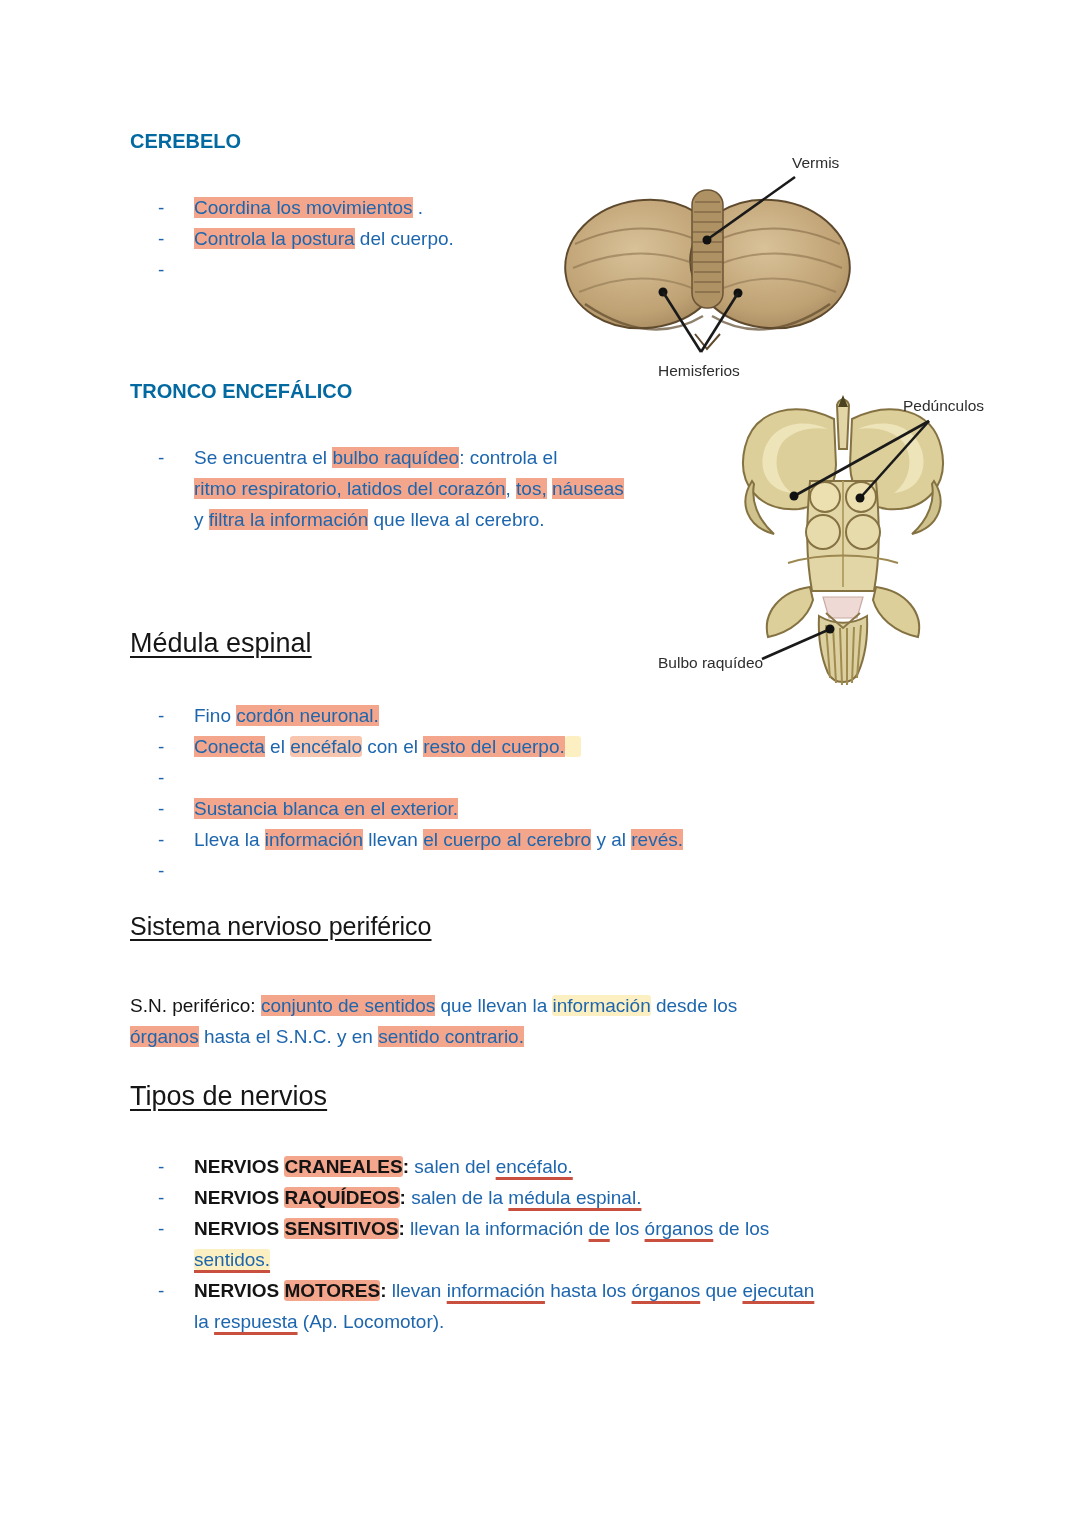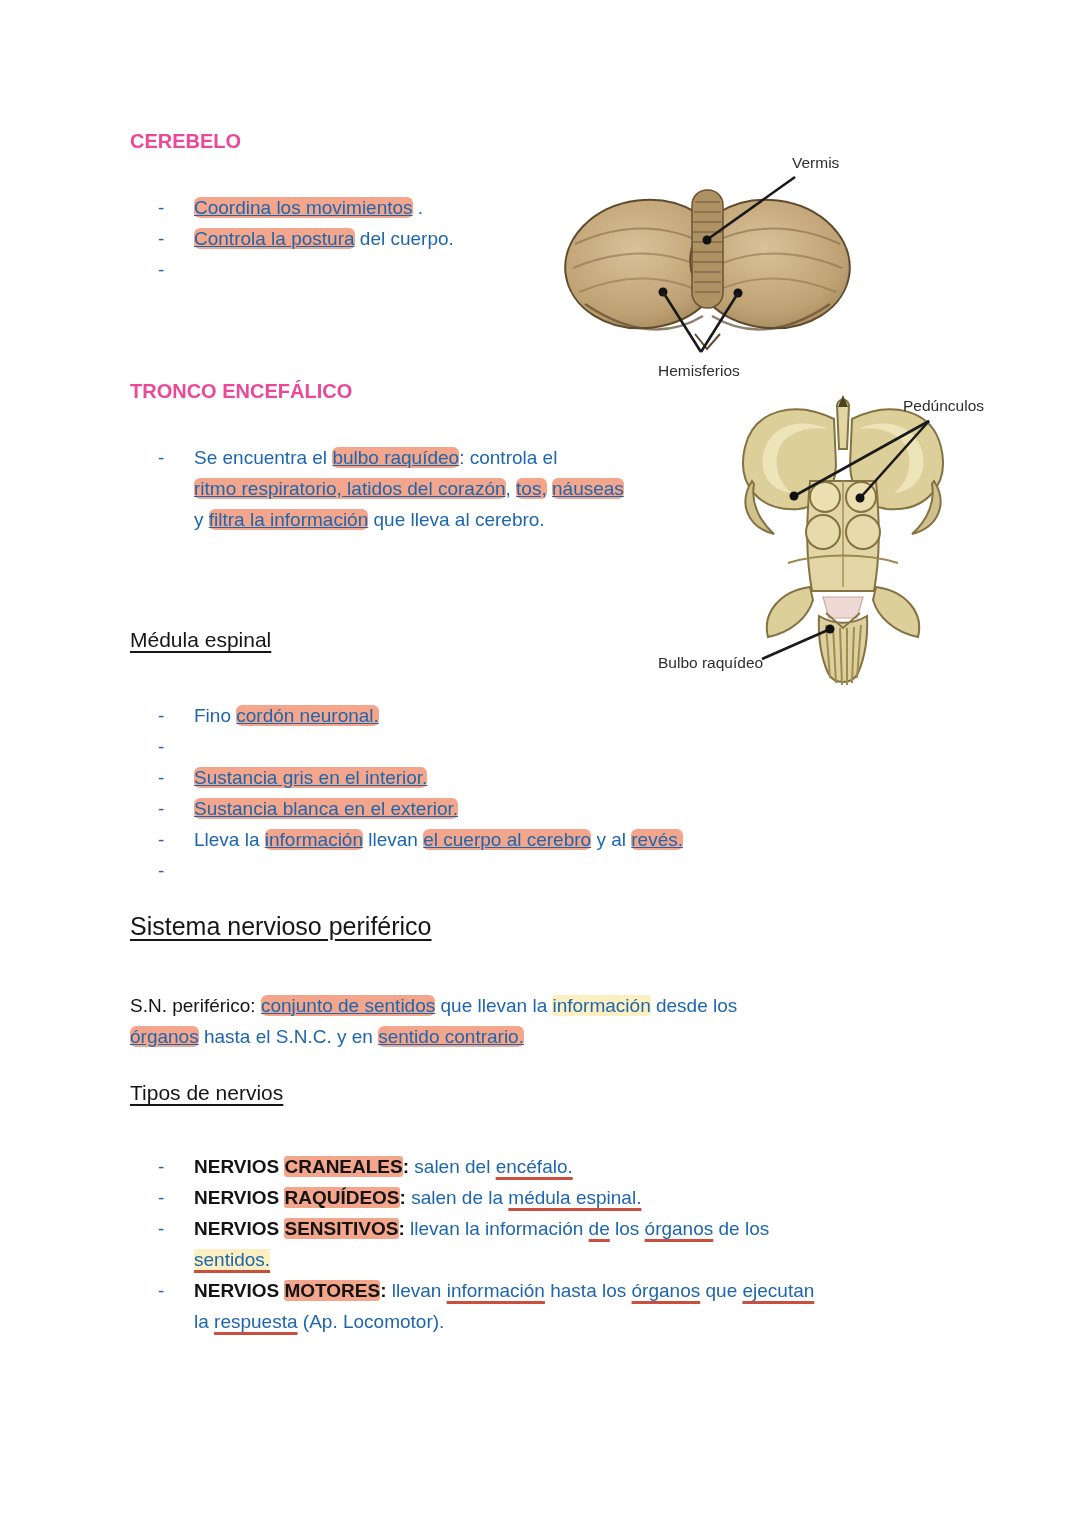--- a/index.html
+++ b/index.html
@@ -4,37 +4,37 @@
 <style>
   * { box-sizing: border-box; }
   html,body { margin:0; padding:0; background:#ffffff; }
   .page {
     position:relative; width:1080px; height:1525px; background:#ffffff;
     font-family:"Liberation Sans", sans-serif; overflow:hidden;
   }
   .abs { position:absolute; }
 
   
-  .h-bold { margin:0; font-size:20px; font-weight:700; color:#ec4899; }
+  .h-bold { margin:0; font-size:20px; font-weight:700; color:#0369a1; }
   .h-under {
     margin:0; font-weight:400; color:#161616;
     text-decoration:underline; text-decoration-thickness:2px; text-underline-offset:4px;
   }
-  .h-md { font-size:21px; }
+  .h-md { font-size:27px; }
   .h-lg { font-size:25px; }
 
   
   .list { display:flex; flex-direction:column; }
   .li { display:flex; align-items:flex-start; font-size:19px; line-height:31px; color:#1d66ae; }
   .dash { flex:0 0 36px; color:#1d66ae; }
   .li-text { color:#1d66ae; }
   .para { font-size:19px; line-height:31px; color:#1d66ae; }
 
   
-  .hl   { background:#f4a68c; border-radius:6px;text-decoration:underline; }
+  .hl   { background:#f4a68c; border-radius:0; }
   .hl2  { background:#f8c5ae; border-radius:3px; }
   .hly  { background:#fcf0c2; border-radius:3px; }
   .b    { color:#141414; font-weight:700; }
   .bhl  { color:#141414; font-weight:700; background:#f4a68c; border-radius:3px; }
   .k    { color:#141414; }
   .ured {
     text-decoration:underline; text-decoration-color:#c9503e;
     text-decoration-thickness:2.5px; text-underline-offset:4px;
   }
 
@@ -180,24 +180,24 @@
 
   <h3 class="abs h-under h-md" style="left:130px; top:628px;">Médula espinal</h3>
 
   <div class="abs list" style="left:158px; top:700px;">
     <div class="li">
       <span class="dash">-</span>
       <div class="li-text"><span>Fino </span><span class="hl">cordón neuronal.</span></div>
     </div>
     <div class="li">
       <span class="dash">-</span>
-    </div>
-    <div class="li">
-      <span class="dash">-</span>
-      <div class="li-text"><span class="hl">Sustancia gris en el interior.</span></div>
+      <div class="li-text"><span class="hl">Conecta</span><span> el </span><span class="hl2">encéfalo</span><span> con el </span><span class="hl">resto del cuerpo.</span><span class="hly">&nbsp;&nbsp;&nbsp;</span></div>
+    </div>
+    <div class="li">
+      <span class="dash">-</span>
     </div>
     <div class="li">
       <span class="dash">-</span>
       <div class="li-text"><span class="hl">Sustancia blanca en el exterior.</span></div>
     </div>
     <div class="li">
       <span class="dash">-</span>
       <div class="li-text"><span>Lleva la </span><span class="hl">información</span><span> llevan </span><span class="hl">el cuerpo al cerebro</span><span> y al </span><span class="hl">revés.</span></div>
     </div>
     <div class="li">

